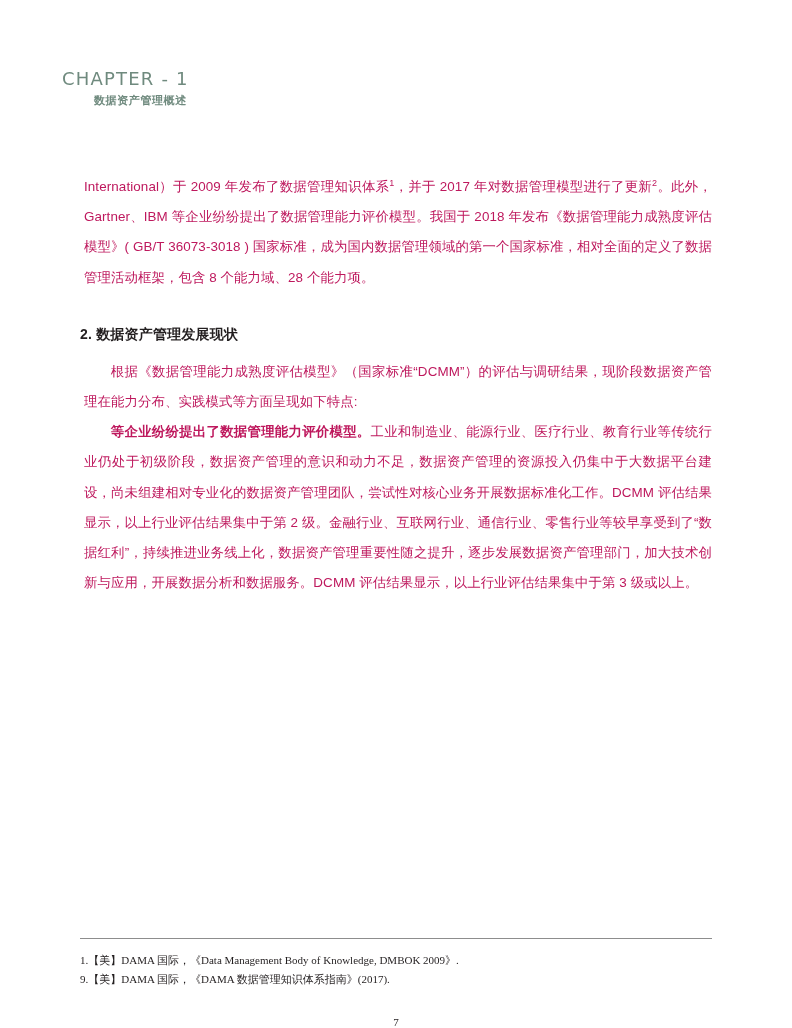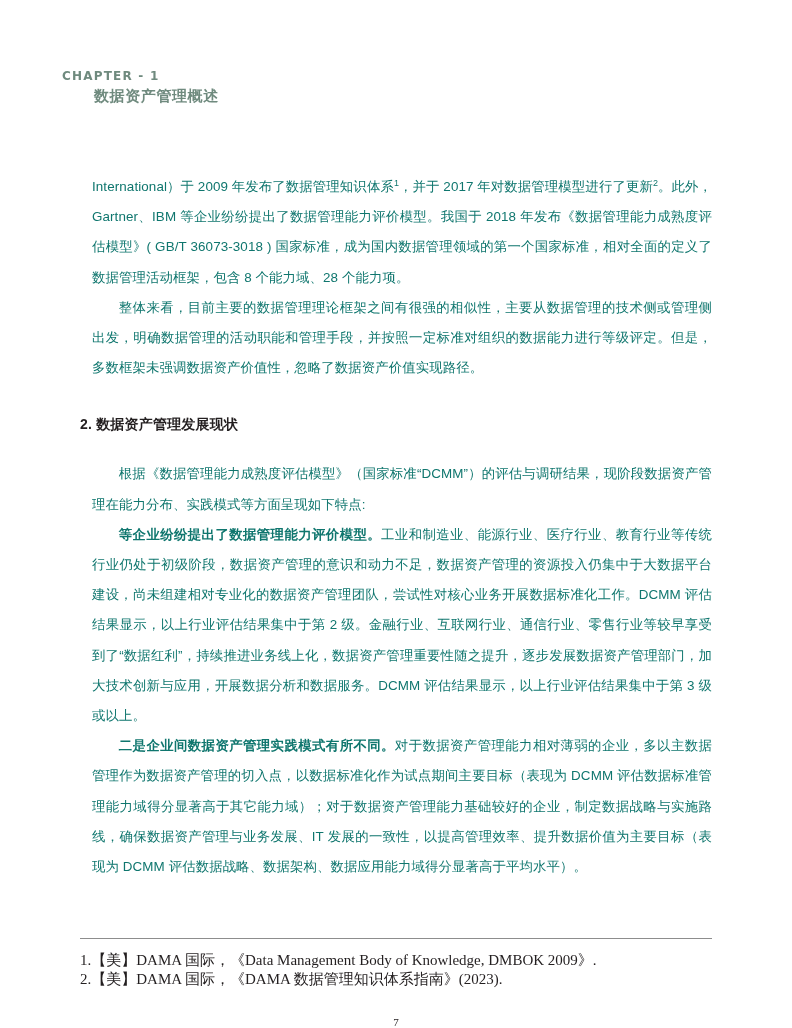--- a/index.html
+++ b/index.html
@@ -19,67 +19,67 @@
 
   
   .chapter-header {
     position: absolute;
     left: 62px;
     top: 70px;
     width: 400px;
   }
   .chapter-label {
     font-family: "DejaVu Sans", sans-serif;
-    font-weight: bold;
-    font-size: 12px;
+    font-weight: normal;
+    font-size: 18px;
     letter-spacing: 1.2px;
     color: #6f8a7e;
     line-height: 1.05;
     white-space: nowrap;
   }
   .chapter-subtitle {
     margin-top: 4px;
     margin-left: 32px;
     font-family: "DejaVu Sans", "Liberation Sans", sans-serif;
     font-weight: bold;
-    font-size: 15px;
+    font-size: 11px;
     letter-spacing: 0.6px;
     color: #6f8a7e;
     white-space: nowrap;
   }
 
   
   .body-col {
     position: absolute;
     left: 80px;
     top: 172px;
     width: 632px;
   }
 
   p.para {
-    margin: 0 0 0 12px;
+    margin: 0 0 0 4px;
     font-size: 13.4px;
     line-height: 30.2px;
     text-align: justify;
     text-justify: inter-ideograph;
-    color: #0f766e;
+    color: #be185d;
     letter-spacing: 0.1px;
   }
   p.para.indent {
     text-indent: 2em;
   }
 
   .sup {
     font-size: 9px;
     vertical-align: super;
     line-height: 0;
   }
 
   h2.section-heading {
-    margin: 26px 0 20px 0;
+    margin: 26px 0 8px 0;
     font-size: 14px;
     font-weight: bold;
     line-height: 30px;
     color: #231f20;
     letter-spacing: 0.2px;
   }
 
   .lead {
     font-weight: bold;
   }
@@ -92,21 +92,21 @@
     width: 632px;
   }
   .footnote-rule {
     width: 632px;
     height: 1px;
     background: #8d8d8d;
     margin-bottom: 12px;
   }
   .footnote {
     font-family: "Liberation Serif", "DejaVu Serif", serif;
-    font-size: 15px;
+    font-size: 11px;
     line-height: 19px;
     color: #231f20;
     white-space: nowrap;
   }
 
   
   .page-number {
     position: absolute;
     left: 0;
     top: 1016px;
@@ -126,33 +126,31 @@
 
   <div class="chapter-header">
     <div class="chapter-label">CHAPTER - 1</div>
     <div class="chapter-subtitle">数据资产管理概述</div>
   </div>
 
   <div class="body-col">
 
     <p class="para"><span>International）于 2009 年发布了数据管理知识体系</span><span class="sup">1</span><span>，并于 2017 年对数据管理模型进行了更新</span><span class="sup">2</span><span>。此外，Gartner、IBM 等企业纷纷提出了数据管理能力评价模型。我国于 2018 年发布《数据管理能力成熟度评估模型》( GB/T 36073-3018 ) 国家标准，成为国内数据管理领域的第一个国家标准，相对全面的定义了数据管理活动框架，包含 8 个能力域、28 个能力项。</span></p>
 
-    <p class="para indent">整体来看，目前主要的数据管理理论框架之间有很强的相似性，主要从数据管理的技术侧或管理侧出发，明确数据管理的活动职能和管理手段，并按照一定标准对组织的数据能力进行等级评定。但是，多数框架未强调数据资产价值性，忽略了数据资产价值实现路径。</p>
 
     <h2 class="section-heading">2. 数据资产管理发展现状</h2>
 
     <p class="para indent">根据《数据管理能力成熟度评估模型》（国家标准“DCMM”）的评估与调研结果，现阶段数据资产管理在能力分布、实践模式等方面呈现如下特点:</p>
 
     <p class="para indent"><span class="lead">等企业纷纷提出了数据管理能力评价模型。</span><span>工业和制造业、能源行业、医疗行业、教育行业等传统行业仍处于初级阶段，数据资产管理的意识和动力不足，数据资产管理的资源投入仍集中于大数据平台建设，尚未组建相对专业化的数据资产管理团队，尝试性对核心业务开展数据标准化工作。DCMM 评估结果显示，以上行业评估结果集中于第 2 级。金融行业、互联网行业、通信行业、零售行业等较早享受到了“数据红利”，持续推进业务线上化，数据资产管理重要性随之提升，逐步发展数据资产管理部门，加大技术创新与应用，开展数据分析和数据服务。DCMM 评估结果显示，以上行业评估结果集中于第 3 级或以上。</span></p>
 
-    <p class="para indent"><span class="lead">二是企业间数据资产管理实践模式有所不同。</span><span>对于数据资产管理能力相对薄弱的企业，多以主数据管理作为数据资产管理的切入点，以数据标准化作为试点期间主要目标（表现为 DCMM 评估数据标准管理能力域得分显著高于其它能力域）；对于数据资产管理能力基础较好的企业，制定数据战略与实施路线，确保数据资产管理与业务发展、IT 发展的一致性，以提高管理效率、提升数据价值为主要目标（表现为 DCMM 评估数据战略、数据架构、数据应用能力域得分显著高于平均水平）。</span></p>
 
   </div>
 
   <div class="footnote-area">
     <div class="footnote-rule"></div>
     <div class="footnote">1.【美】DAMA 国际，《Data Management Body of Knowledge, DMBOK 2009》.</div>
-    <div class="footnote">2.【美】DAMA 国际，《DAMA 数据管理知识体系指南》(2023).</div>
+    <div class="footnote">9.【美】DAMA 国际，《DAMA 数据管理知识体系指南》(2017).</div>
   </div>
 
   <div class="page-number">7</div>
 
 </div>
 
 </body></html>

